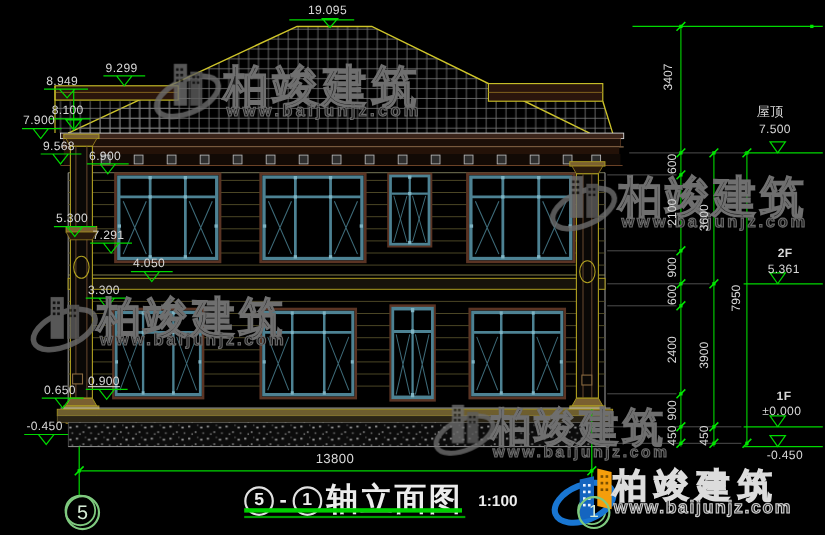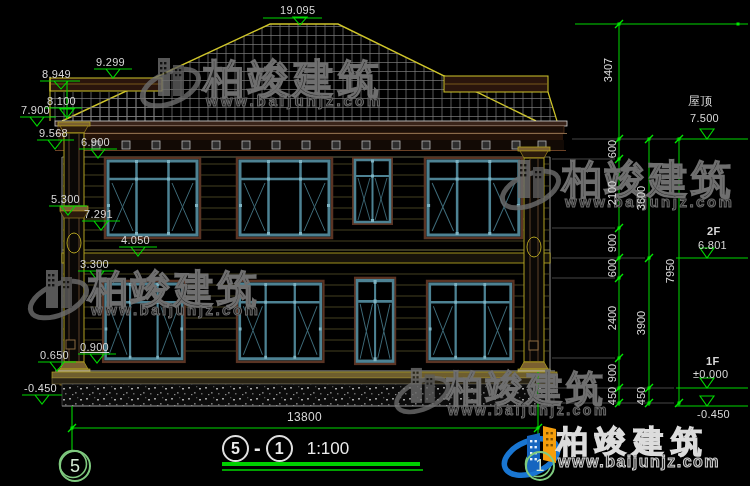--- a/index.html
+++ b/index.html
@@ -16,21 +16,21 @@
               font-size:31px;letter-spacing:7px;white-space:nowrap;}
   .logo-url{position:absolute;font-weight:bold;color:#2a2a2a;-webkit-text-stroke:1px #d0d0d0;
             font-size:16px;letter-spacing:1.5px;white-space:nowrap;}
   .bubble{position:absolute;border:2px solid #7fca7f;border-radius:50%;color:#d6ecd6;
           display:flex;align-items:center;justify-content:center;background:transparent;}
   .title-row{position:absolute;left:222px;top:435px;display:flex;align-items:center;gap:4px;color:#ececec;}
   .tcirc{width:23px;height:23px;border:2px solid #e0e0e0;border-radius:50%;display:flex;
          align-items:center;justify-content:center;font-size:16px;font-weight:bold;}
   .tdash{font-size:20px;font-weight:bold;margin:0 1px;}
   .tname{font-size:29px;font-weight:bold;letter-spacing:2px;}
-  .tscale{font-size:17px;font-weight:normal;margin-left:10px;text-align:center;}
+  .tscale{font-size:14px;font-weight:bold;margin-left:10px;text-align:center;}
   .uline1{position:absolute;left:222px;top:462px;width:198px;height:4px;background:#00d000;}
   .uline2{position:absolute;left:222px;top:469px;width:201px;height:2px;background:#00a000;}
 </style>
 </head>
 <body>
 
 <div class="stage">
 
 <svg width="750" height="486" viewBox="0 0 750 486">
   <defs>
@@ -332,21 +332,21 @@
 <span class="lbl" style="left:84px;top:209px;">7.291</span>
 <span class="lbl" style="left:121px;top:235px;">4.050</span>
 <span class="lbl" style="left:80px;top:259px;">3.300</span>
 <span class="lbl" style="left:80px;top:342px;text-decoration:underline;">0.900</span>
 <span class="lbl" style="left:40px;top:350px;">0.650</span>
 <span class="lbl" style="left:24px;top:383px;">-0.450</span>
 
 <span class="lbl" style="left:688px;top:96px;font-size:12px;">屋顶</span>
 <span class="lbl" style="left:690px;top:113px;">7.500</span>
 <span class="lbl" style="left:707px;top:226px;font-weight:bold;">2F</span>
-<span class="lbl" style="left:698px;top:240px;">6.801</span>
+<span class="lbl" style="left:698px;top:240px;">5.361</span>
 <span class="lbl" style="left:706px;top:356px;font-weight:bold;">1F</span>
 <span class="lbl" style="left:693px;top:369px;">±0.000</span>
 <span class="lbl" style="left:697px;top:409px;">-0.450</span>
 
 <span class="dimv" style="left:608px;top:70px;">3407</span>
 <span class="dimv" style="left:612px;top:149px;">600</span>
 <span class="dimv" style="left:612px;top:193px;">2100</span>
 <span class="dimv" style="left:612px;top:243px;">900</span>
 <span class="dimv" style="left:612px;top:268px;">600</span>
 <span class="dimv" style="left:612px;top:318px;">2400</span>
@@ -366,20 +366,21 @@
     </div>
 
 <div class="title-row">
   <span class="tcirc">
         <span>5</span>
       </span>
   <span class="tdash">-</span>
   <span class="tcirc">
         <span>1</span>
       </span>
+  <span class="tname">轴立面图</span>
   <span class="tscale">1:100</span>
 </div>
 <div class="uline1"></div>
 <div class="uline2"></div>
 
 <span class="logo-brand" style="left:557px;top:421px;">柏竣建筑</span>
 <span class="logo-url" style="left:558px;top:453px;">www.baijunjz.com</span>
 
 </div>
 

